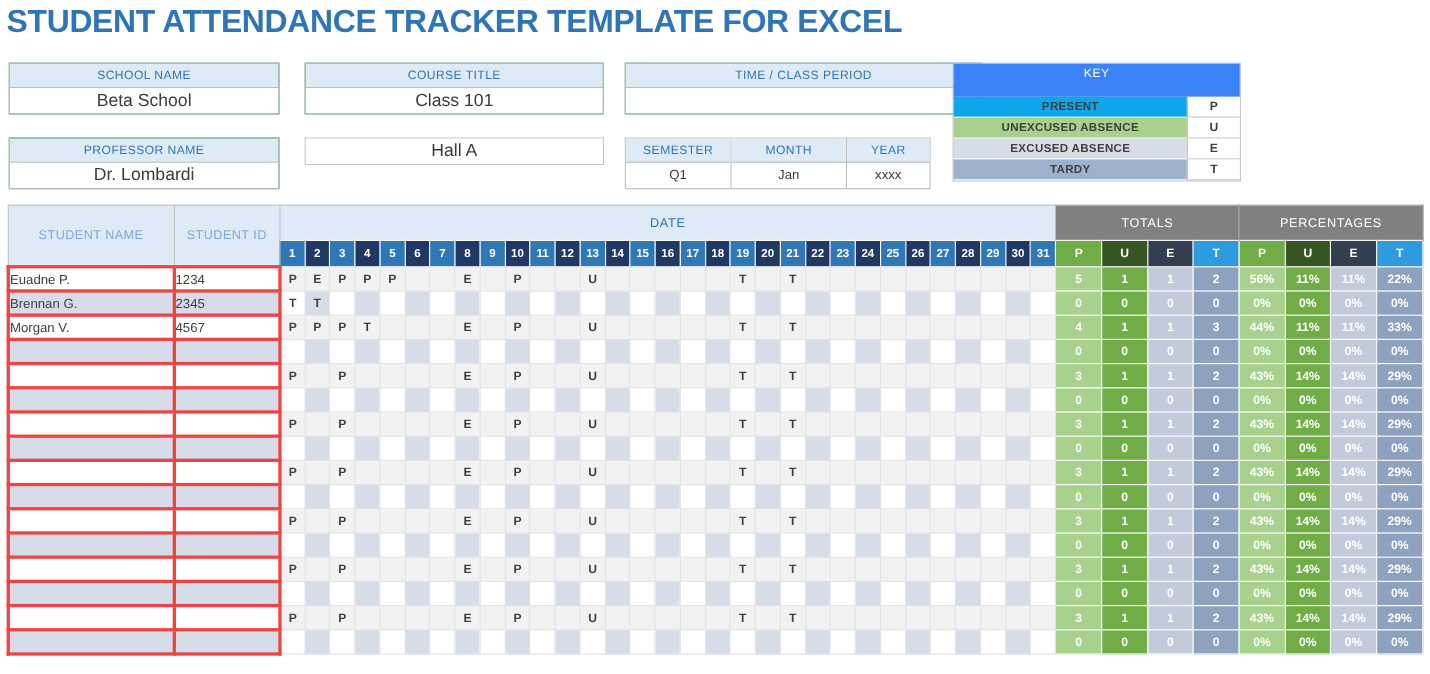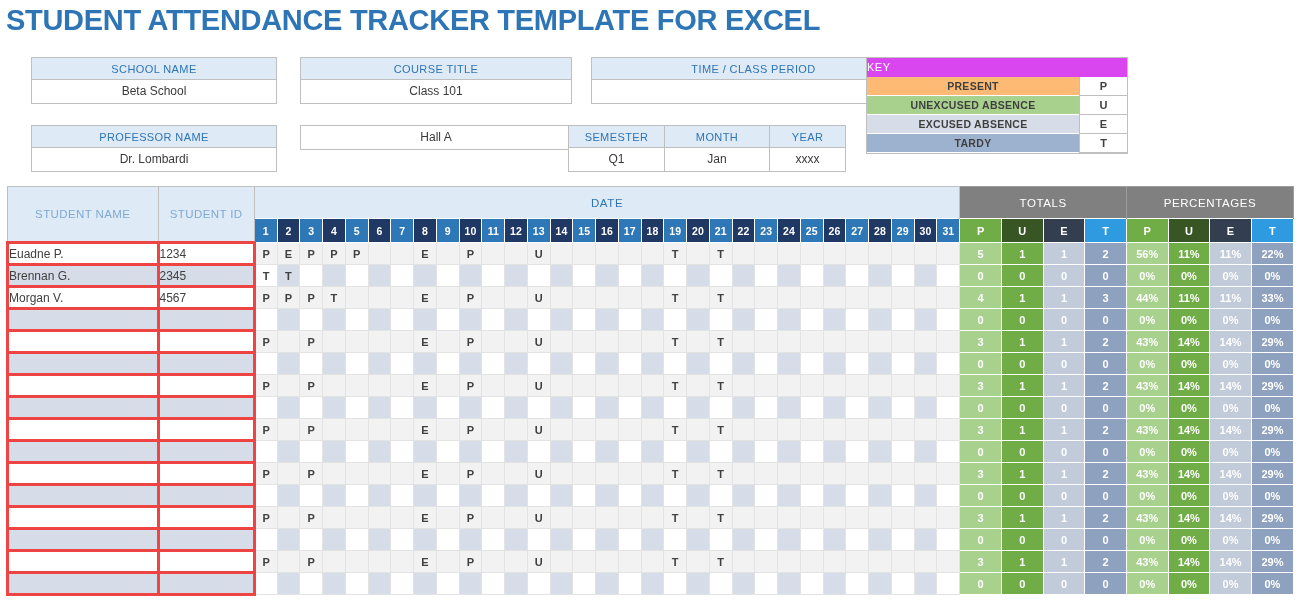--- a/index.html
+++ b/index.html
@@ -13,29 +13,29 @@
   #page { position: relative; width: 1300px; height: 613px; }
 
   
   .title {
     position: absolute; left: 6px; top: 4px;
     font-size: 29px; font-weight: bold; letter-spacing: -0.3px;
     color: #2E75B6; white-space: nowrap;
   }
 
   
-  .field { position: absolute; border: 1px solid #BFBFBF; background:#15803d;margin-left:23px; }
+  .field { position: absolute; border: 1px solid #BFBFBF; background:#15803d; }
   .field .fhead {
     background: #DEEAF6; color: #2E75B6;
     font-size: 11px; text-align: center; letter-spacing: .4px;
     height: 22px; line-height: 22px; border-bottom: 1px solid #BFBFBF;
   }
   .field .fval {
     height: 23px; line-height: 23px; text-align: center;
-    font-size: 12px; color: #3A3A3A; background:#fff;
+    font-size: 16px; color: #3A3A3A; background:#fff;
   }
   .trio { position:absolute; display:flex; border:1px solid #BFBFBF; background:#fff; }
   .trio .tcell { border-right:1px solid #BFBFBF; }
   .trio .tcell:last-child { border-right:none; }
   .trio .thead {
     background:#DEEAF6; color:#2E75B6; font-size:11px; text-align:center;
     height:22px; line-height:22px; border-bottom:1px solid #BFBFBF; letter-spacing:.4px;
   }
   .trio .tval {
     height:23px; line-height:23px; text-align:center; font-size:12px; color:#3A3A3A;
@@ -48,22 +48,22 @@
     flex: 1; text-align:center; font-size:10.5px; font-weight:bold;
     line-height:19px; color:#3F3F3F; letter-spacing:.3px;
     border-bottom:1px solid #fff;
   }
   .keybox .kcode {
     width:48px; text-align:center; font-size:11px; font-weight:bold;
     line-height:19px; color:#3F3F3F; background:#fff;
     border-left:1px solid #BFBFBF; border-bottom:1px solid #BFBFBF;
   }
   .keybox .ktitle {
-    background:#d946ef; color:#fff; font-size:11px;
-    height:19px; line-height:19px; letter-spacing:.5px;
+    background:#3b82f6; color:#fff; text-align:center; font-size:11px;
+    height:30px; line-height:19px; letter-spacing:.5px;
   }
 
   
   #grid { position:absolute; left:6px; top:186px; width:1288px; }
   table.tracker { border-collapse: collapse; table-layout: fixed; width:1288px; }
   table.tracker td, table.tracker th { padding:0; margin:0; }
 
   .hdr-name, .hdr-id {
     background:#DEEAF6; color:#7FA9D4; font-size:11.5px; letter-spacing:.4px;
     text-align:center; vertical-align:middle; border:1px solid #BFBFBF;
@@ -159,21 +159,21 @@
     <div class="tcell" style="width:75px;">
       <div class="thead">YEAR</div>
       <div class="tval">xxxx</div>
     </div>
   </div>
 
   <div class="keybox">
     <div class="ktitle">KEY</div>
     <div id="key-rows">
         <div class="krow">
-          <div class="klabel" style="background: #fdba74;">PRESENT</div>
+          <div class="klabel" style="background: #0ea5e9;">PRESENT</div>
           <div class="kcode">P</div>
         </div>
         <div class="krow">
           <div class="klabel" style="background: rgb(169, 209, 142);">UNEXCUSED ABSENCE</div>
           <div class="kcode">U</div>
         </div>
         <div class="krow">
           <div class="klabel" style="background: rgb(214, 220, 232);">EXCUSED ABSENCE</div>
           <div class="kcode">E</div>
         </div>

